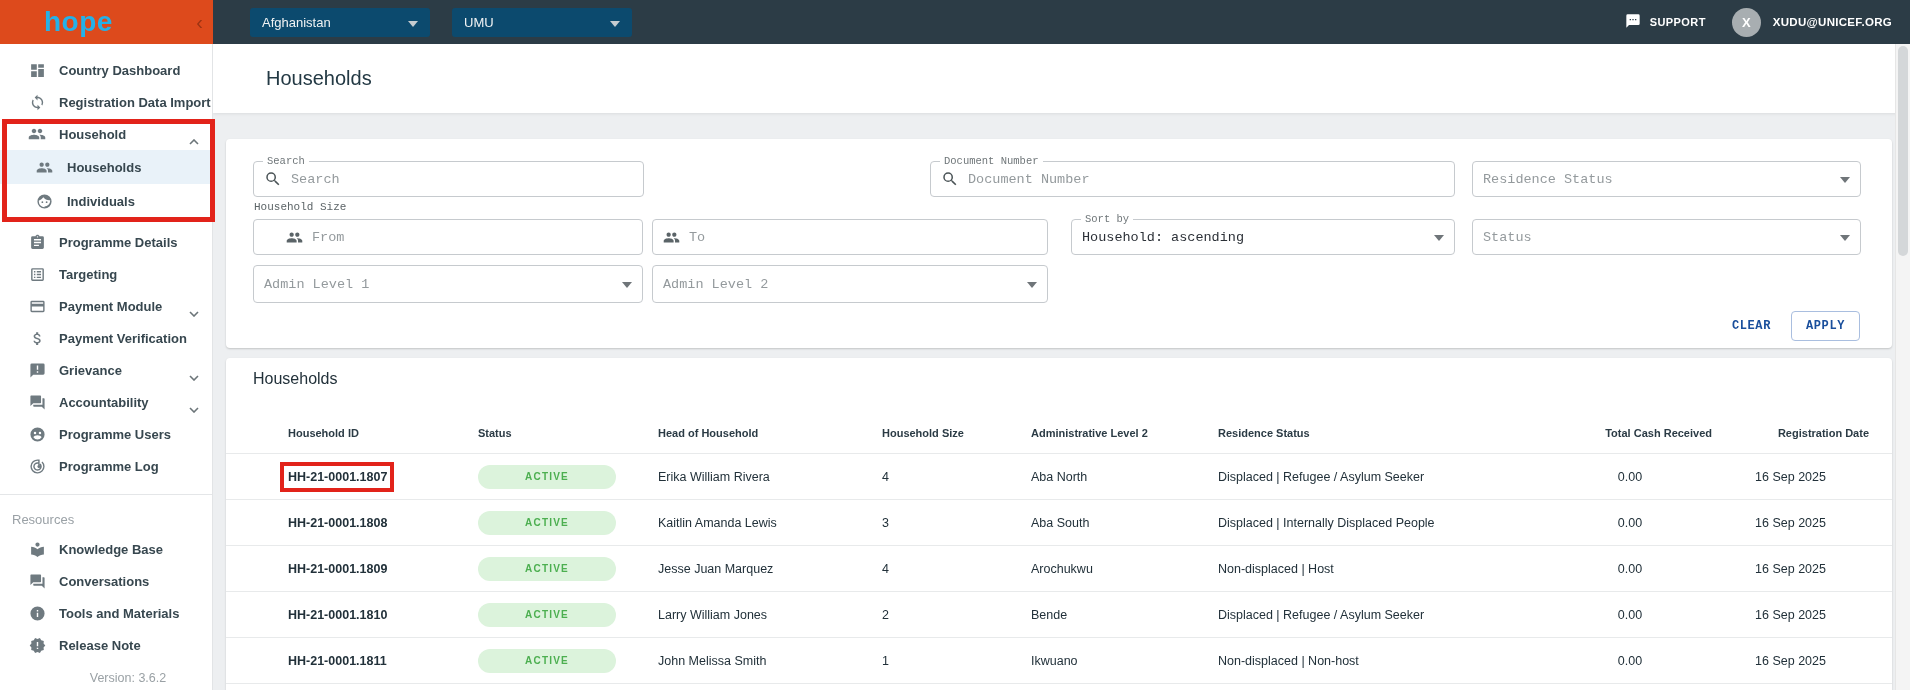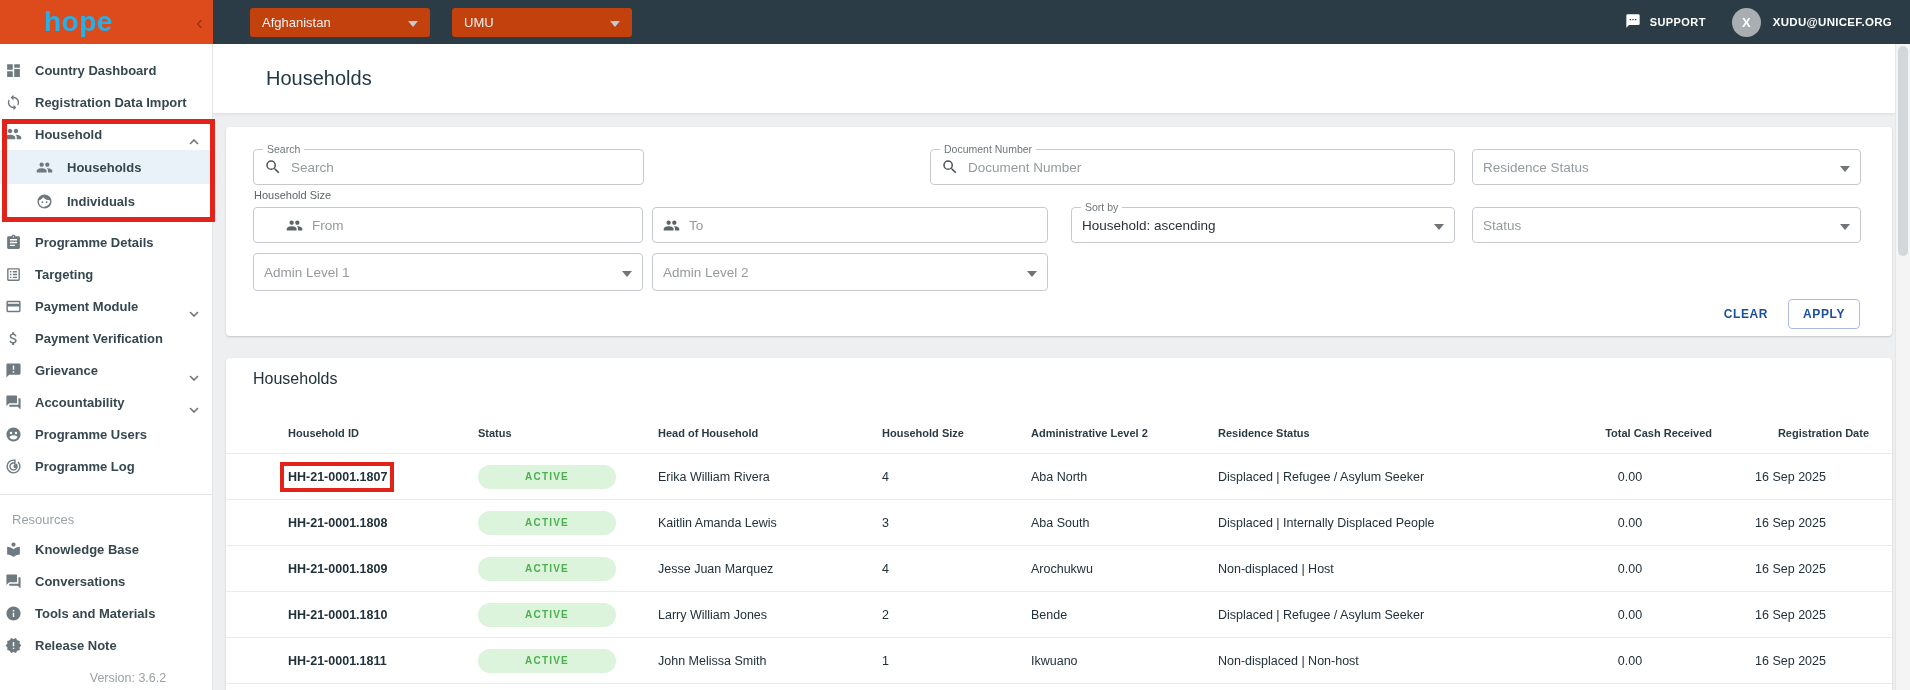--- a/index.html
+++ b/index.html
@@ -3,51 +3,51 @@
 <meta charset="utf-8">
 <style>
   * { margin:0; padding:0; box-sizing:border-box; }
   html,body { width:1910px; height:690px; overflow:hidden; font-family:"Liberation Sans","DejaVu Sans",sans-serif; background:#edeff1; position:relative; }
 
   
   .topbar { position:absolute; left:0; top:0; width:1910px; height:44px; background:#2c3c46; z-index:30; display:flex; align-items:center; }
   .brand { width:213px; height:44px; background:#dd4a1c; display:flex; align-items:center; padding-left:44px; position:relative; flex:0 0 auto; }
   .logo { font-size:28px; font-weight:bold; color:#25b1e8; letter-spacing:.5px; line-height:1; }
   .collapse { position:absolute; right:10px; top:12px; color:#9c3413; font-size:20px; line-height:20px; cursor:pointer; }
-  .tb-select { height:29px; width:180px; background:#c2410c; border-radius:3px; display:flex; align-items:center; padding:0 12px; color:#f1f3f4; font-size:13px; cursor:pointer; }
+  .tb-select { height:29px; width:180px; background:#0c4a6e; border-radius:3px; display:flex; align-items:center; padding:0 12px; color:#f1f3f4; font-size:13px; cursor:pointer; }
   .tb-select .caret { margin-left:auto; }
   .tb-sel-country { margin-left:37px; }
   .tb-sel-prog { margin-left:22px; }
   .tb-right { margin-left:auto; display:flex; align-items:center; padding-right:18px; }
   .support { display:flex; align-items:center; gap:9px; color:#fff; font-size:11px; font-weight:bold; letter-spacing:.4px; cursor:pointer; }
   .avatar { width:29px; height:29px; border-radius:50%; background:#a8aeb1; color:#fff; font-size:13px; font-weight:bold; display:flex; align-items:center; justify-content:center; margin:0 12px 0 26px; cursor:pointer; }
   .email { color:#fff; font-size:11.5px; font-weight:bold; letter-spacing:.3px; cursor:pointer; }
 
   
   .sidebar { position:absolute; left:0; top:44px; bottom:0; width:213px; background:#fff; border-right:1px solid #e2e4e6; z-index:10; padding-top:10px; }
-  .sitem { height:32px; display:flex; align-items:center; padding-left:4px; cursor:pointer; position:relative; }
+  .sitem { height:32px; display:flex; align-items:center; padding-left:28px; cursor:pointer; position:relative; }
   .sitem .ic { width:18px; height:18px; flex:0 0 18px; display:flex; align-items:center; justify-content:center; }
   .sitem .lbl { margin-left:13px; font-size:13px; font-weight:bold; color:#37474f; white-space:nowrap; }
   .sitem .chev { position:absolute; right:13px; top:13px; }
   .sub .sitem { padding-left:35px; height:34px; }
   .sub .sitem .lbl { margin-left:14px; }
   .sitem.selected { background:#e9f2f9; }
   .group-after { margin-top:8px; }
   .sdivider { height:1px; background:#e4e6e8; margin:12px 0 10px 0; }
   .sheading { padding-left:12px; font-size:13px; color:#9aa1a6; height:28px; display:flex; align-items:center; }
   .version { margin-top:10px; text-align:center; font-size:12.5px; color:#9aa1a5;margin-left:44px; }
   .sic { fill:#6f7a80; }
 
   
   .main { position:absolute; left:213px; top:44px; right:0; bottom:0; background:#edeff1; }
   .page-header { height:69px; background:#fff; box-shadow:0 1px 3px rgba(0,0,0,.08); display:flex; align-items:center; padding-left:53px; }
   .page-header h1 { font-size:20px; font-weight:500; color:#233944; }
 
   .card { position:absolute; background:#fff; border-radius:4px; box-shadow:0 1px 2px rgba(0,0,0,.18); }
-  .filter-card { left:13px; top:83px; width:1666px; height:209px; }
+  .filter-card { left:13px; top:95px; width:1666px; height:209px;font-family:Liberation Mono, monospace; }
   .table-card { left:13px; top:314px; width:1666px; height:380px; }
 
   
   .fld { position:absolute; height:36px; border:1px solid #c6cace; border-radius:4px; background:#fff; display:flex; align-items:center; padding:0 10px; }
   .flabel { position:absolute; top:-7px; left:9px; font-size:10.5px; color:#6f7679; background:#fff; padding:0 4px; line-height:12px; }
   .fld input { border:none; outline:none; flex:1; font-family:inherit; font-size:13.5px; color:#2b3037; background:transparent; min-width:0; }
   .fld input::placeholder { color:#949a9d; }
   .fld .ph { color:#949a9d; font-size:13.5px; }
   .fld .val { color:#2b3037; font-size:13.5px; }
   .fld .caret { margin-left:auto; }

